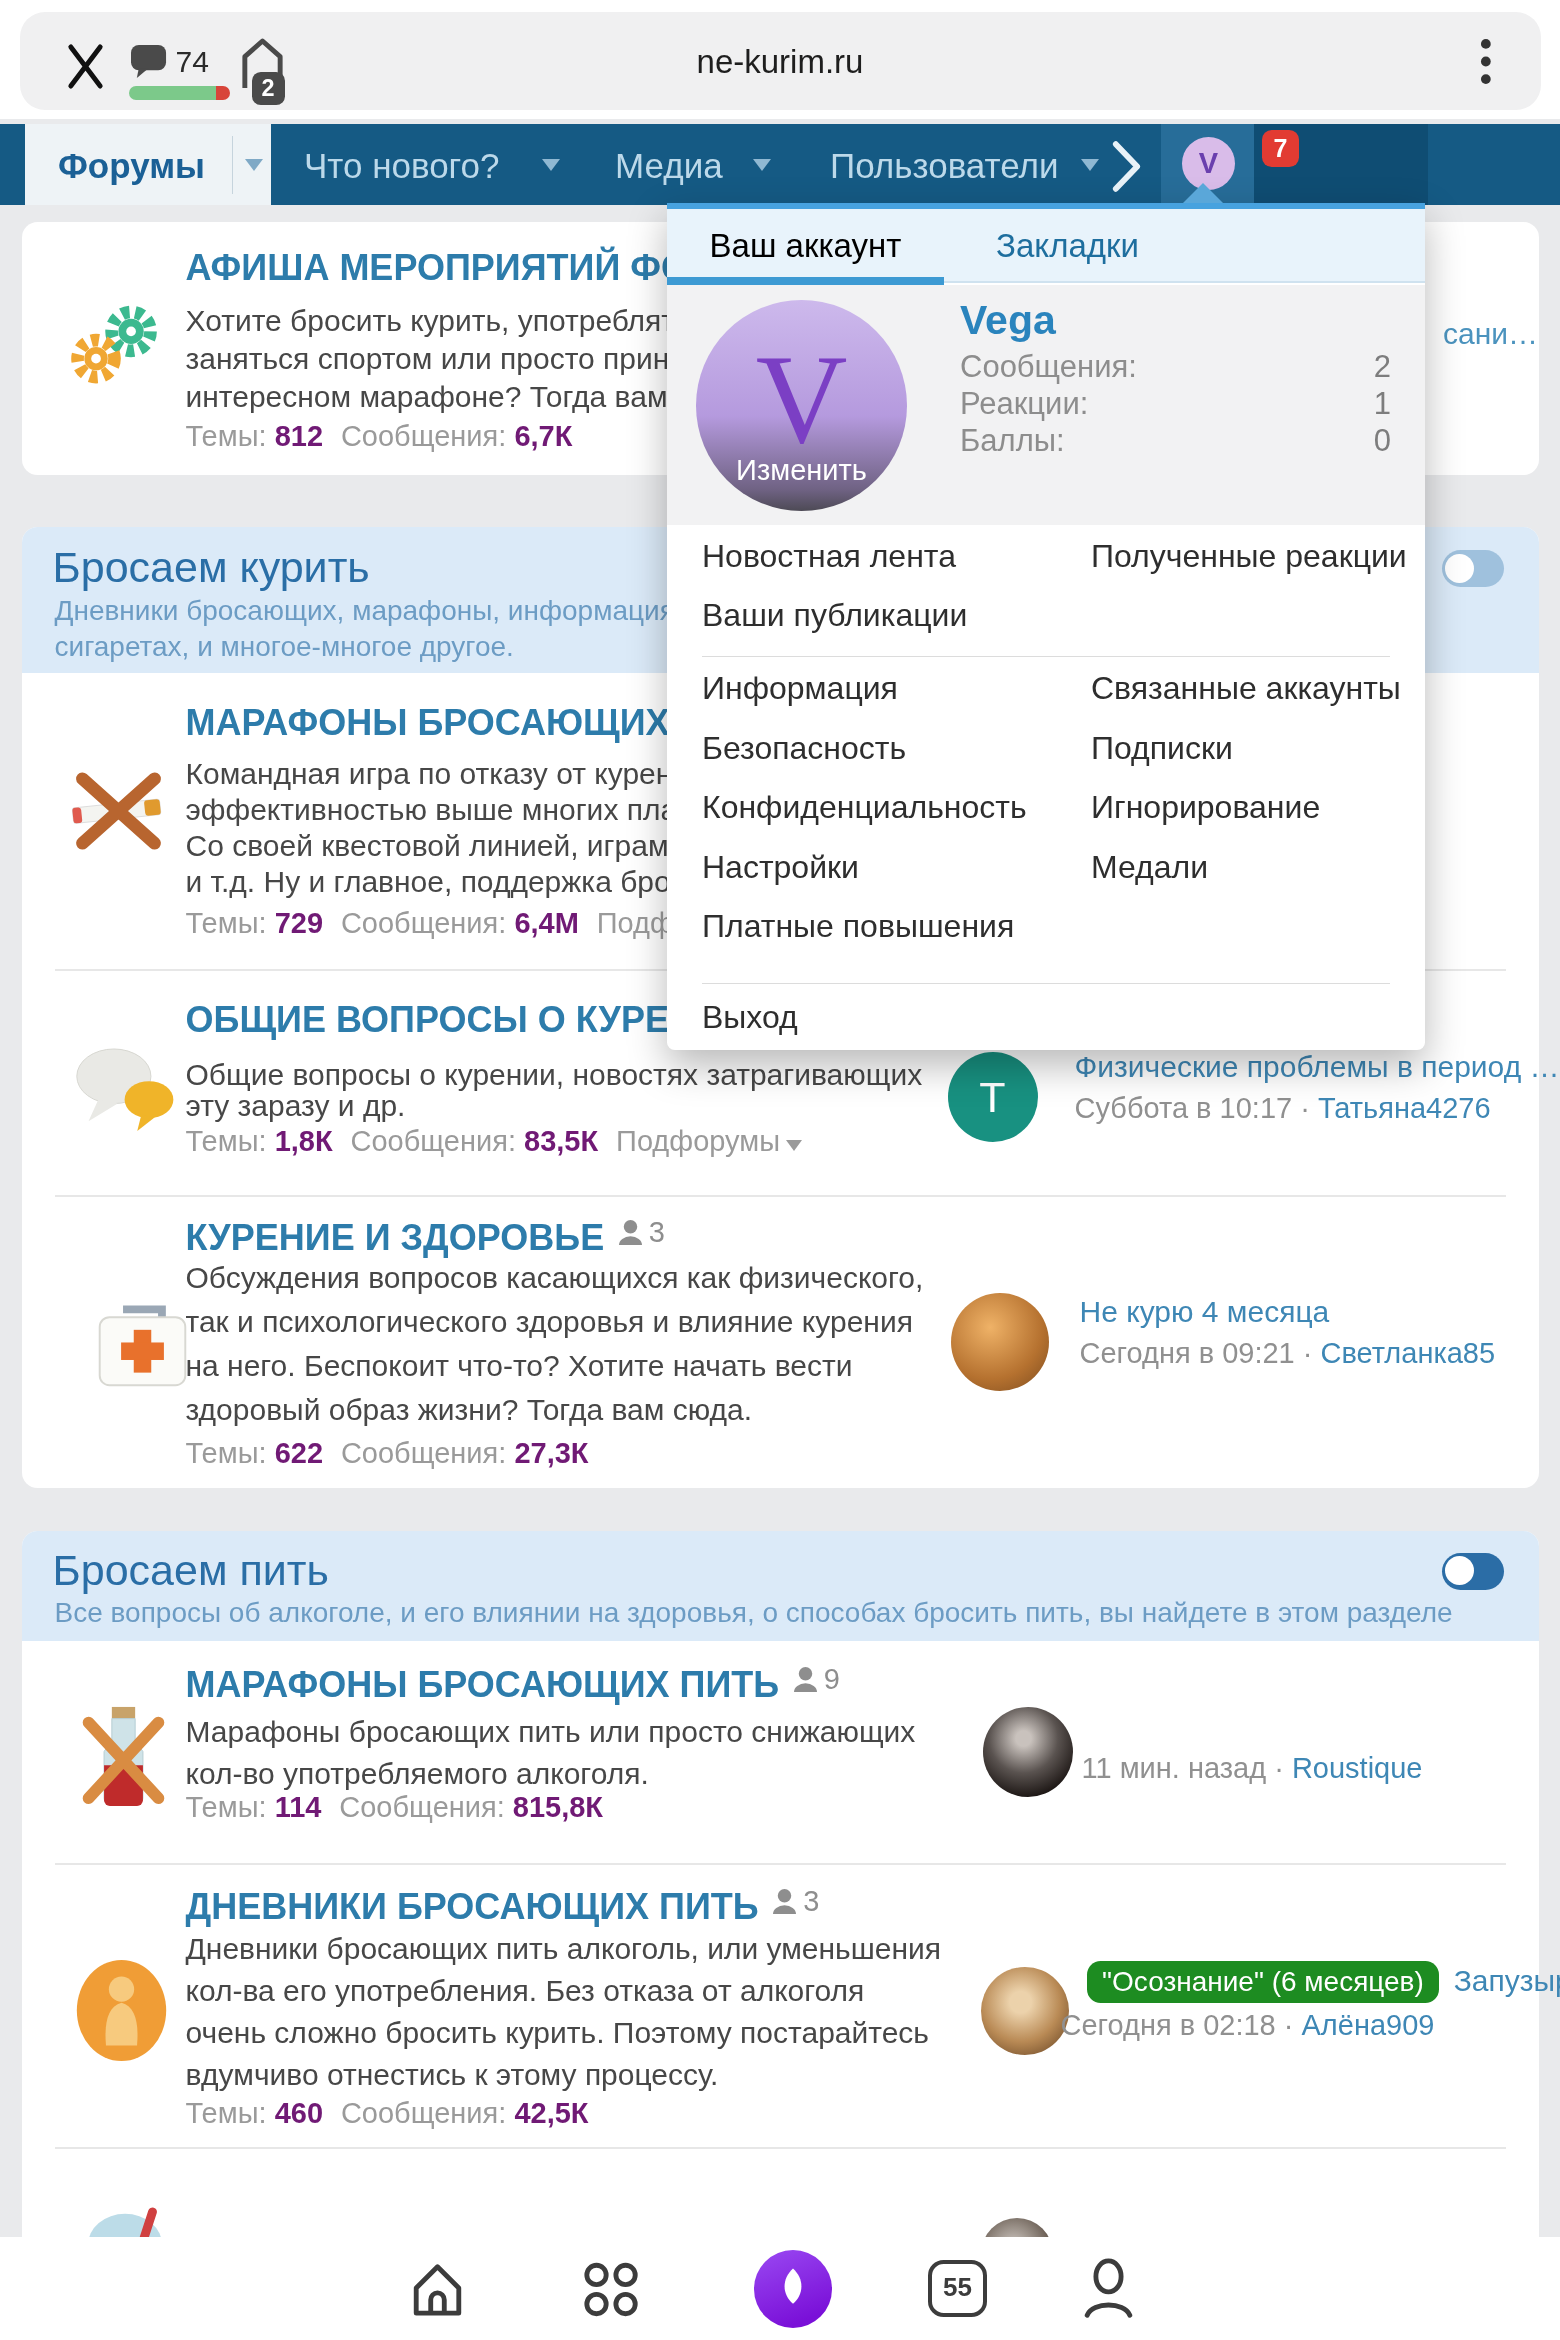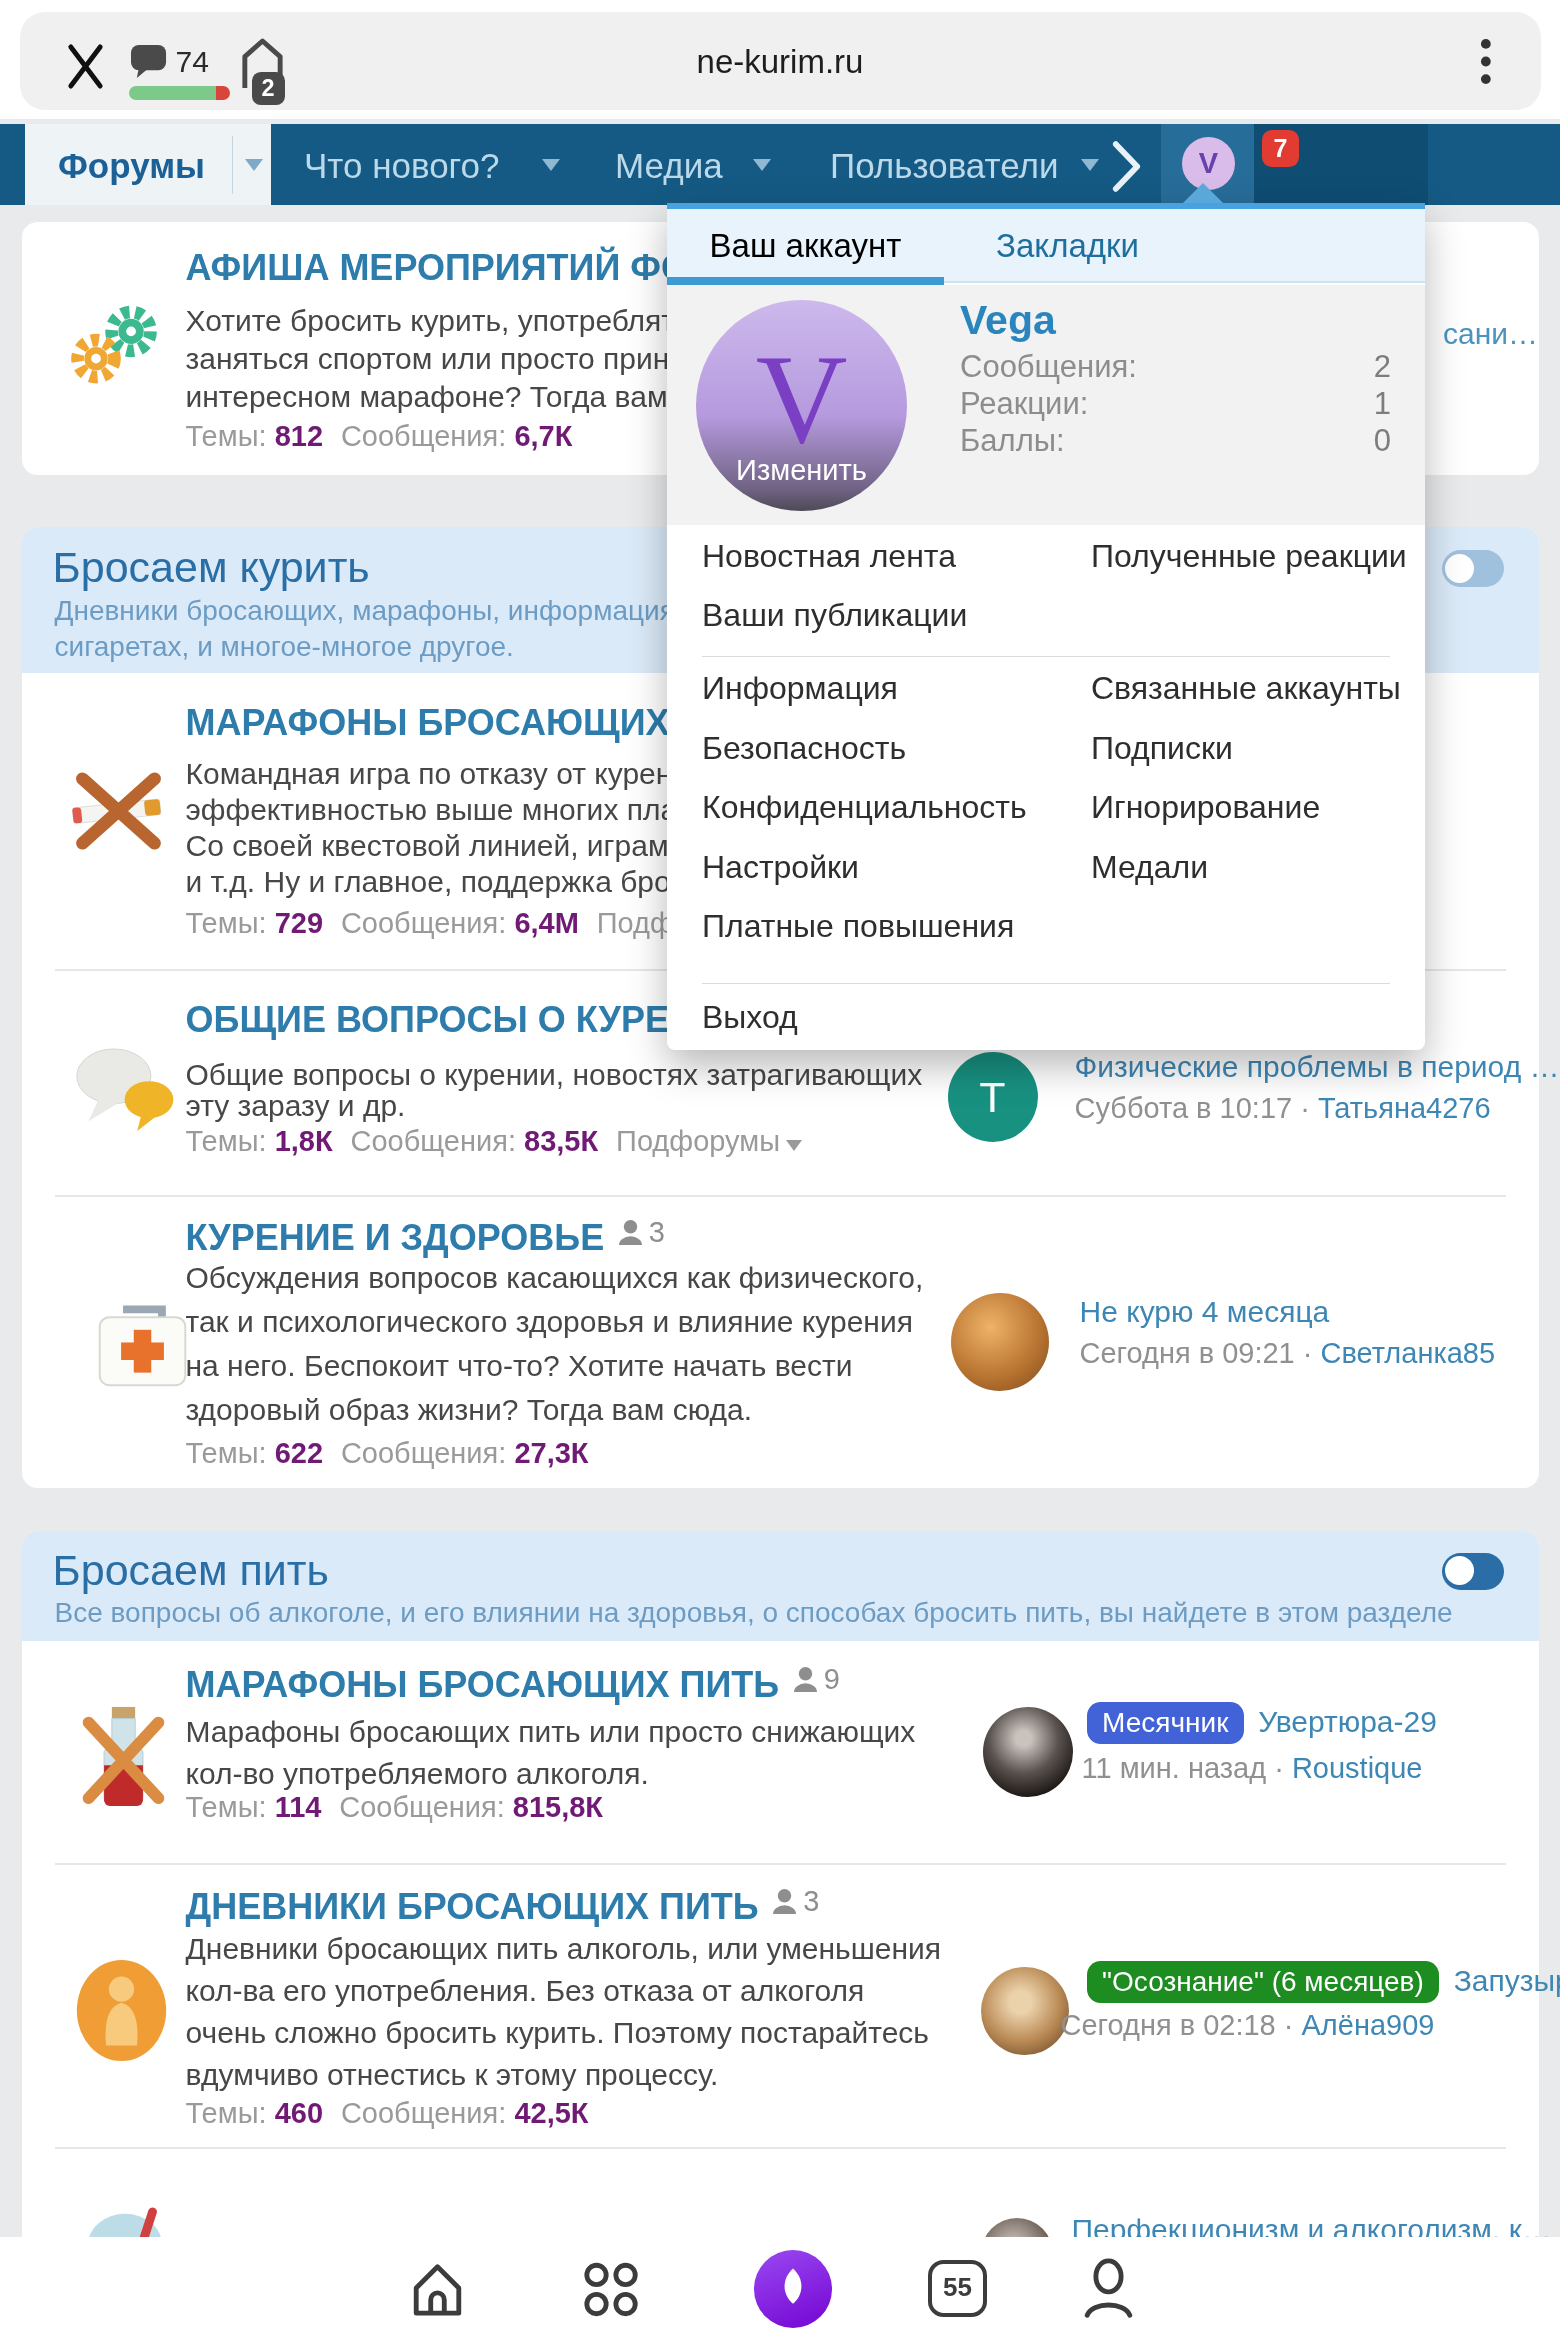--- a/index.html
+++ b/index.html
@@ -295,24 +295,20 @@
             <span>9</span>
           </span>
       </div>
       <div class="abs fdesc" style="left:164px;top:73px">Марафоны бросающих пить или просто снижающих</div>
       <div class="abs fdesc" style="left:164px;top:115px">кол-во употребляемого алкоголя.</div>
       <div class="abs stats" style="left:164px;top:150px">
         <span class="sl">Темы:</span> <span class="sv">114</span>
         <span class="sl">Сообщения:</span> <span class="sv">815,8К</span>
       </div>
       <div class="av" style="left:961px;top:66px;width:90px;height:90px;background:radial-gradient(circle at 45% 35%,#c9c2bd 10%,#5a5350 45%,#17110f 80%)"></div>
-      <div class="abs" style="left:1065px;top:61px;white-space:nowrap">
-        <span class="badge b-blue">Месячник</span>
-        <a class="latest-title" style="margin-left:9.8px">Увертюра-29</a>
-      </div>
       <div class="abs time" style="left:1060px;top:111px">
         <span>11 мин. назад ·</span> <a class="ulink">Roustique</a>
       </div>
     </div>
     <div class="divider" style="top:332px"></div>
 
     <div class="abs" style="left:0;top:332px;width:1517px;height:285px">
       <svg class="abs" style="left:49px;top:93px" width="102" height="109" viewBox="0 0 105 112">
         <ellipse cx="52" cy="56" rx="46" ry="52" fill="#f09d36"></ellipse>
         <circle cx="52" cy="34" r="13" fill="#f7ca7e"></circle>
@@ -346,21 +342,20 @@
     </div>
     <div class="divider" style="top:616px"></div>
 
     <div class="abs" style="left:0;top:616px;width:1517px;height:193px">
       <svg class="abs" style="left:60px;top:57px" width="94" height="94" viewBox="0 0 96 96">
         <ellipse cx="44" cy="42" rx="38" ry="32" fill="#bcdce8"></ellipse>
         <ellipse cx="42" cy="50" rx="23" ry="13" fill="#a3273a"></ellipse>
         <path d="M72 8 L46 88" stroke="#d04040" stroke-width="9" stroke-linecap="round"></path>
       </svg>
       <div class="av" style="left:959px;top:71px;width:72px;height:72px;background:radial-gradient(circle at 45% 40%,#b9b1aa 15%,#6e6258 60%,#3a322c)"></div>
-      <a class="abs latest-title" style="left:1050px;top:66px">Перфекционизм и алкоголизм, к…</a>
     </div>
   </div>
 
   <div class="panel">
     <div class="notch"></div>
     <div class="panel-topline"></div>
     <div class="ptabs">
       <div class="ptab1"><span>Ваш аккаунт</span><div class="ul"></div></div>
       <div class="ptab2">Закладки</div>
     </div>

